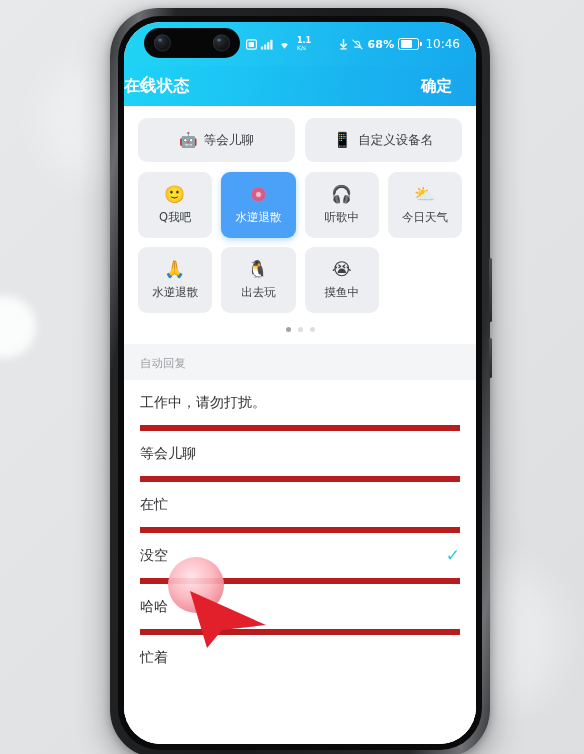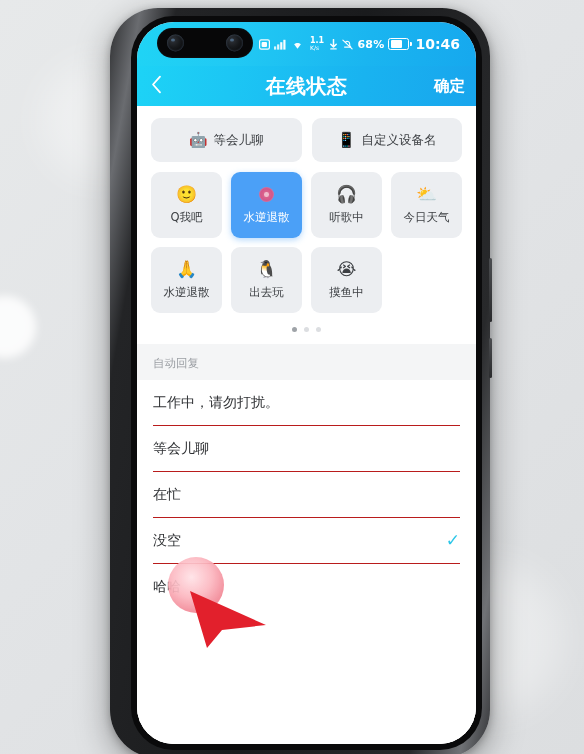--- a/index.html
+++ b/index.html
@@ -17,21 +17,21 @@
 
   
   .phone{
     position:absolute;left:110px;top:8px;width:380px;height:750px;
     border-radius:48px;
     background:linear-gradient(100deg,#2c2d2f 0%,#6a6c70 6%,#232426 13%,#1a1b1d 50%,#28292b 84%,#707276 94%,#313235 100%);
     box-shadow:0 10px 34px rgba(0,0,0,.36), 0 2px 8px rgba(0,0,0,.25);
   }
   .phone-inner{
     position:absolute;left:8px;top:8px;right:8px;bottom:8px;
-    border-radius:42px;background:#0a0a0b;margin-left:13px;
+    border-radius:42px;background:#0a0a0b;
   }
   .screen{
     position:absolute;left:6px;top:6px;right:6px;bottom:6px;
     border-radius:37px;overflow:hidden;background:#fff;
     display:flex;flex-direction:column;
   }
   .side-btn{position:absolute;right:-2px;top:250px;width:3px;height:64px;border-radius:2px;
     background:linear-gradient(180deg,#4b4d50,#2a2b2d);}
   .side-btn.b2{top:330px;height:40px;}
 
@@ -57,31 +57,31 @@
   .sb-left{position:absolute;left:122px;top:0;height:44px;display:flex;align-items:center;gap:4px;}
   .sb-right{position:absolute;right:16px;top:0;height:44px;display:flex;align-items:center;gap:4px;}
   .sb-ico{display:inline-flex;align-items:center;opacity:.97;}
   .netspeed{display:flex;flex-direction:column;line-height:1;margin-left:2px;}
   .netspeed b{font-size:8px;font-weight:700;}
   .netspeed i{font-size:6px;font-style:normal;}
   .batt-pct{font-size:11px;font-weight:600;letter-spacing:.2px;}
   .batt{width:19px;height:10px;border:1.3px solid #fff;border-radius:2.5px;position:relative;}
   .batt:after{content:"";position:absolute;right:-3.3px;top:2.6px;width:1.8px;height:4px;background:#fff;border-radius:0 1px 1px 0;}
   .batt i{position:absolute;left:1.2px;top:1.2px;bottom:1.2px;width:62%;background:#fff;border-radius:1px;display:block;}
-  .clock{font-size:14px;font-weight:700;margin-left:2px;}
+  .clock{font-size:12px;font-weight:400;margin-left:2px;}
 
   
   .navbar{
     flex:0 0 40px;height:40px;position:relative;display:flex;align-items:center;
     background:linear-gradient(100deg,#1dd3f6 0%,#1cc6f4 28%,#19b3f0 66%,#18a5ed 100%);
     color:#fff;
   }
   .nav-back{position:absolute;left:14px;top:0;height:40px;width:30px;display:flex;align-items:center;justify-content:flex-start;}
-  .nav-title{flex:1;text-align:center;font-size:20px;font-weight:600;letter-spacing:.5px;}
-  .nav-ok{position:absolute;right:11px;top:0;height:40px;display:flex;align-items:center;font-size:15.5px;font-weight:600;}
+  .nav-title{flex:1;text-align:left;font-size:16px;font-weight:600;letter-spacing:.5px;}
+  .nav-ok{position:absolute;right:24px;top:0;height:40px;display:flex;align-items:center;font-size:15.5px;font-weight:600;}
 
   
   .content{flex:1;background:#ffffff;overflow:hidden;display:flex;flex-direction:column;}
 
   .top-actions{display:flex;gap:10px;padding:12px 14px 0 14px;}
   .act{
     flex:1;height:44px;background:#eceef1;border-radius:9px;
     display:flex;align-items:center;justify-content:center;gap:6px;
     font-size:12.5px;color:#3d4044;
   }
@@ -112,21 +112,21 @@
 
   .dots{display:flex;align-items:center;justify-content:center;gap:7px;padding:14px 0 12px 0;background:#fff;}
   .dots span{width:5px;height:5px;border-radius:50%;background:#dcdee1;}
   .dots span.on{background:#9fa3a8;}
 
   .sec-head{background:#f4f5f6;padding:12px 16px 9px 16px;font-size:11.5px;color:#9a9ea3;}
 
   .list{background:#fff;flex:1;overflow:hidden;}
   .row{
     height:45px;display:flex;align-items:center;justify-content:space-between;
-    margin:0 16px;border-bottom:1px solid #b91c1c;font-size:14px;color:#2f3134;
+    margin:0 16px;border-bottom:6px solid #b91c1c;font-size:14px;color:#2f3134;
   }
   .row:last-child{border-bottom:none;}
   .check{color:#2ec7e8;font-size:17px;font-weight:700;line-height:1;}
 
   
   .cursor-wrap{position:absolute;left:160px;top:553px;width:120px;height:95px;pointer-events:none;}
   .tap-blob{position:absolute;left:8px;top:4px;width:56px;height:56px;border-radius:50%;
     background:radial-gradient(circle at 42% 36%,#ffe3e7 0%,#fcb7c0 42%,#f1808f 78%,#ec6b7d 100%);
     opacity:.92;filter:blur(.4px);}
   .arrow{position:absolute;left:0;top:0;}
@@ -273,20 +273,23 @@
           <div class="row">
             <span>在忙</span>
           </div>
           <div class="row">
             <span>没空</span>
             <span class="check">✓</span>
           </div>
           <div class="row">
             <span>哈哈</span>
           </div>
+          <div class="row">
+            <span>忙着</span>
+          </div>
         </div>
 
       </div>
     </div>
   </div>
 </div>
 
 <div class="cursor-wrap">
   <div class="tap-blob"></div>
   <svg class="arrow" width="120" height="95" viewBox="0 0 120 95">

